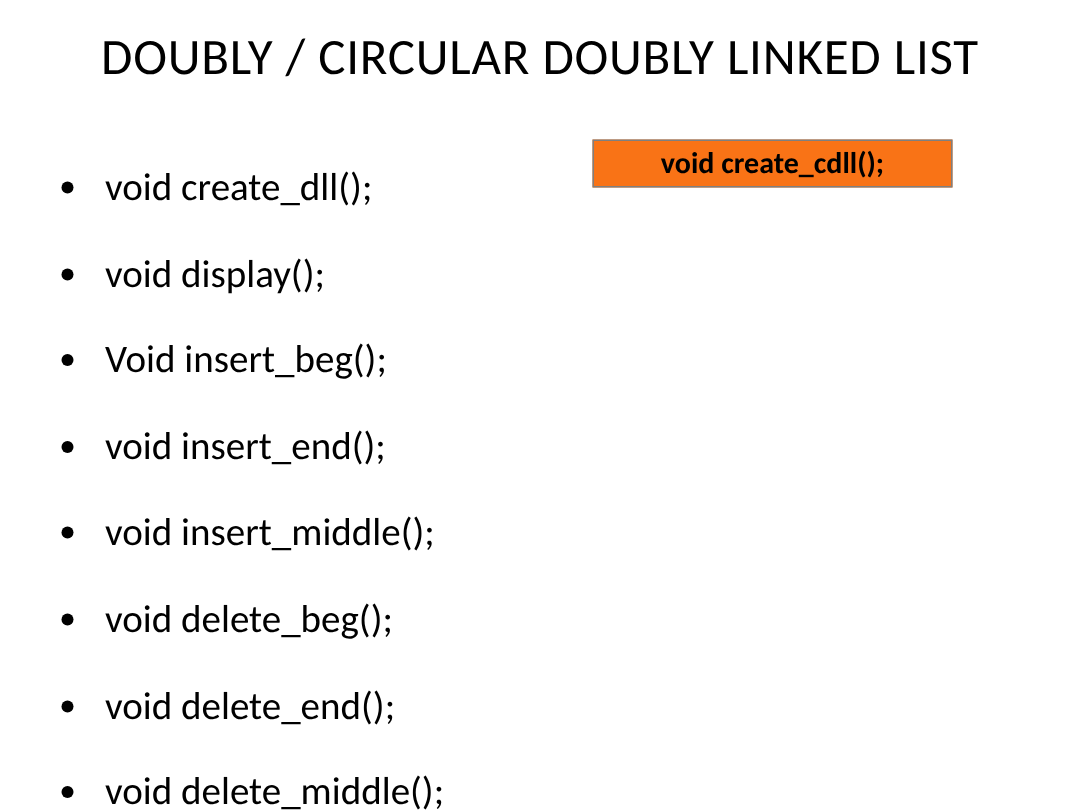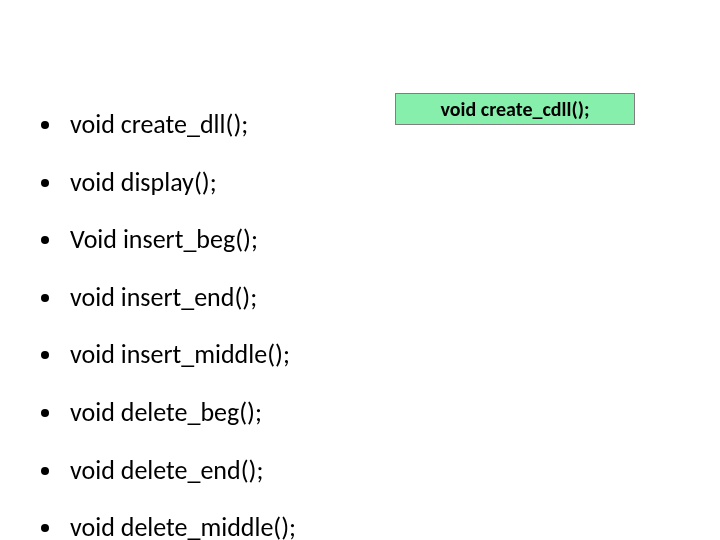--- a/index.html
+++ b/index.html
@@ -44,33 +44,34 @@
     line-height: 1.6;
     padding-left: 6px;
     margin-top: 16px;
   }
   .callout {
     position: absolute;
     top: 93px;
     left: 395px;
     width: 240px;
     height: 32px;
-    background: #86efac;
+    background: #f97316;
     border: 1px solid #7f7f7f;
     box-sizing: border-box;
     text-align: center;
     font-size: 20px;
     font-weight: 700;
     line-height: 30px;
   }
 </style>
 </head>
 <body>
 
 <div class="slide">
+  <div class="title">DOUBLY / CIRCULAR DOUBLY LINKED LIST</div>
 
   <div class="body-left">
     <ul>
       <li>void create_dll();</li>
       <li>void display();</li>
       <li>Void insert_beg();</li>
       <li>void insert_end();</li>
       <li>void insert_middle();</li>
       <li>void delete_beg();</li>
       <li>void delete_end();</li>

